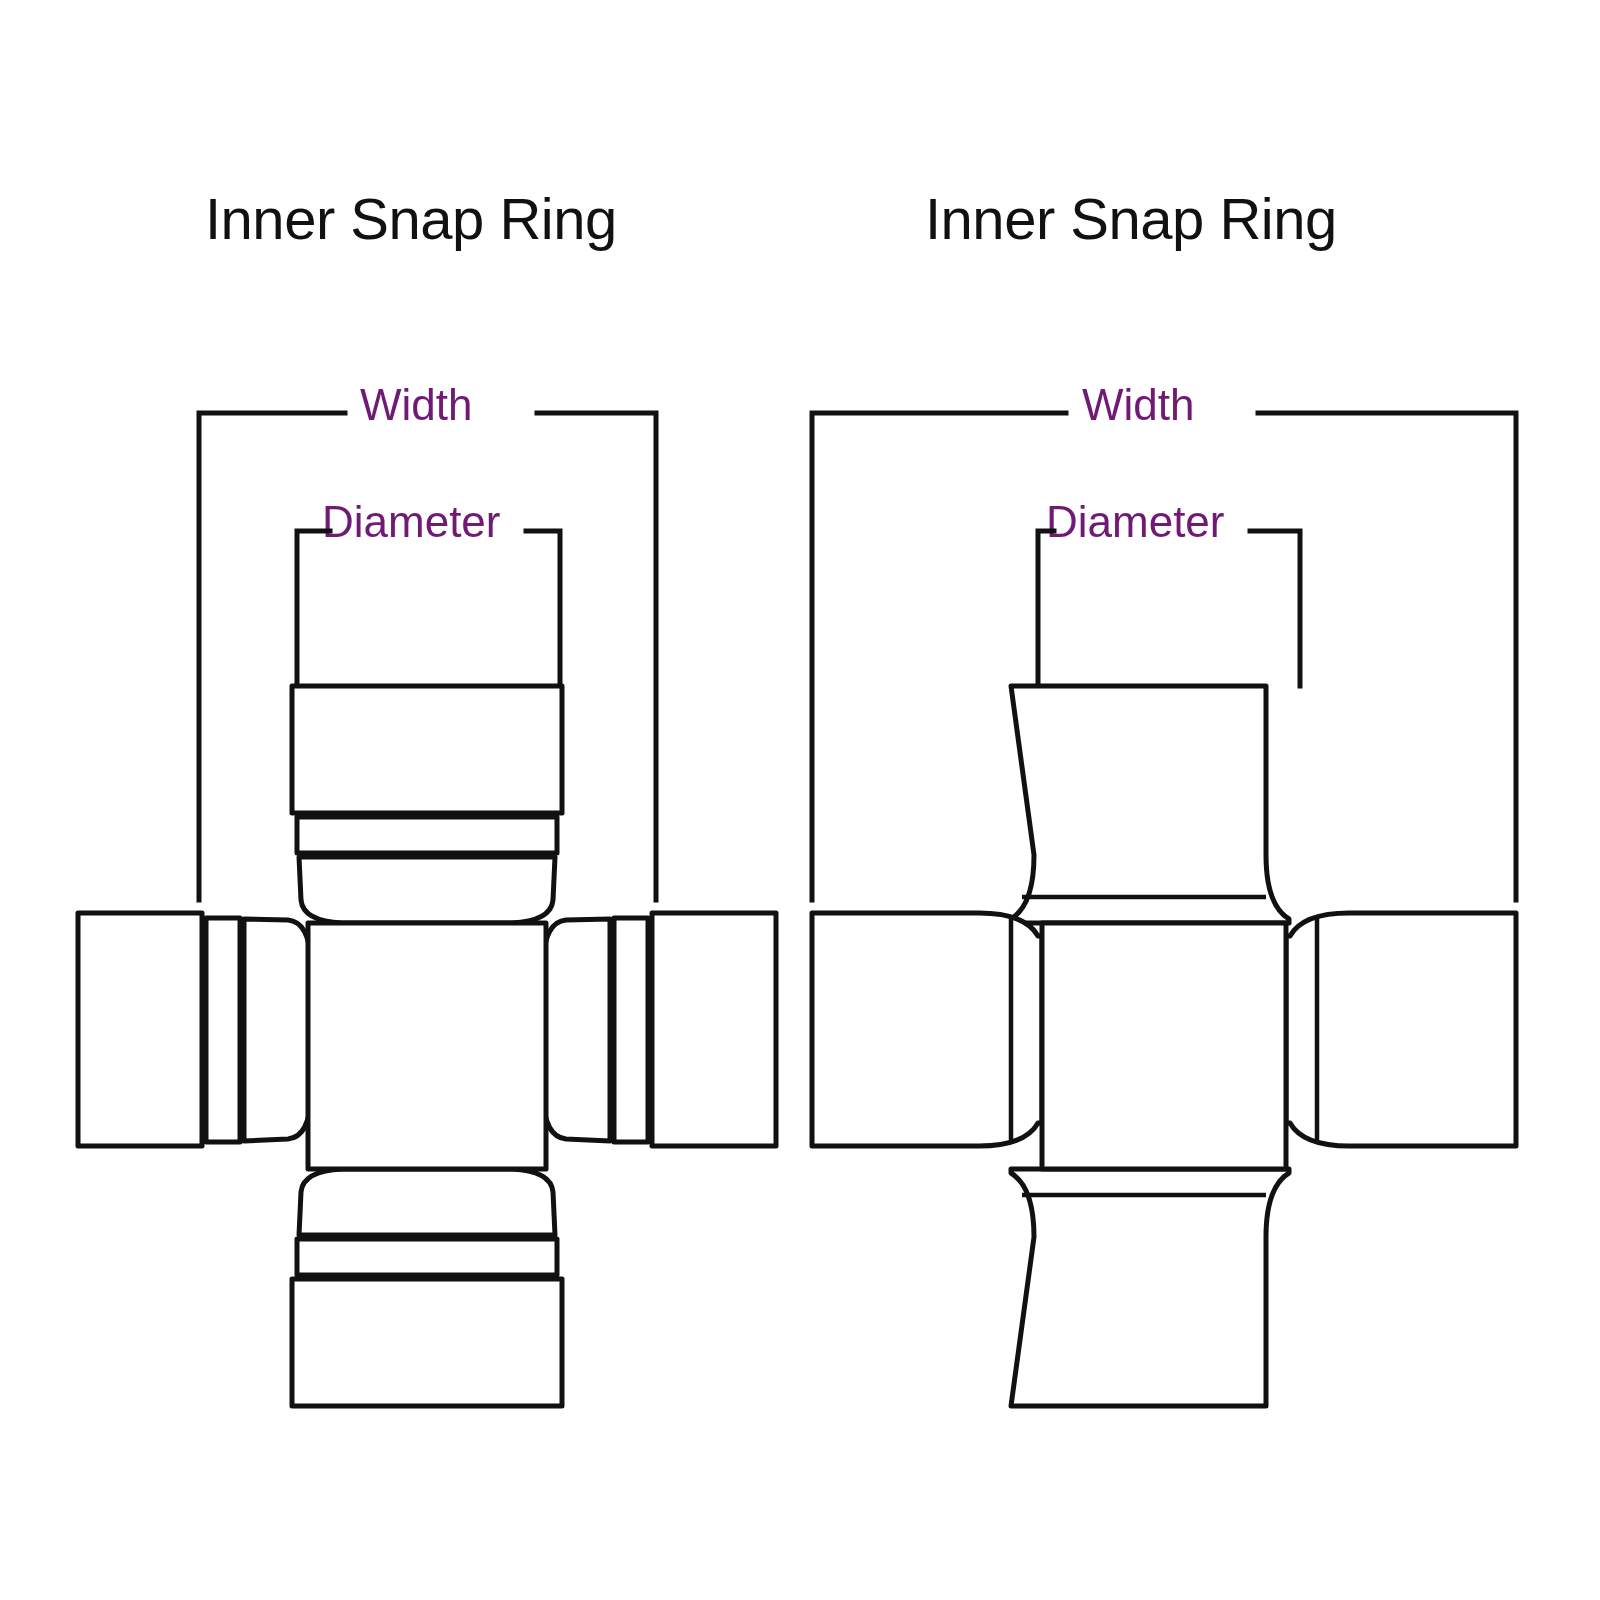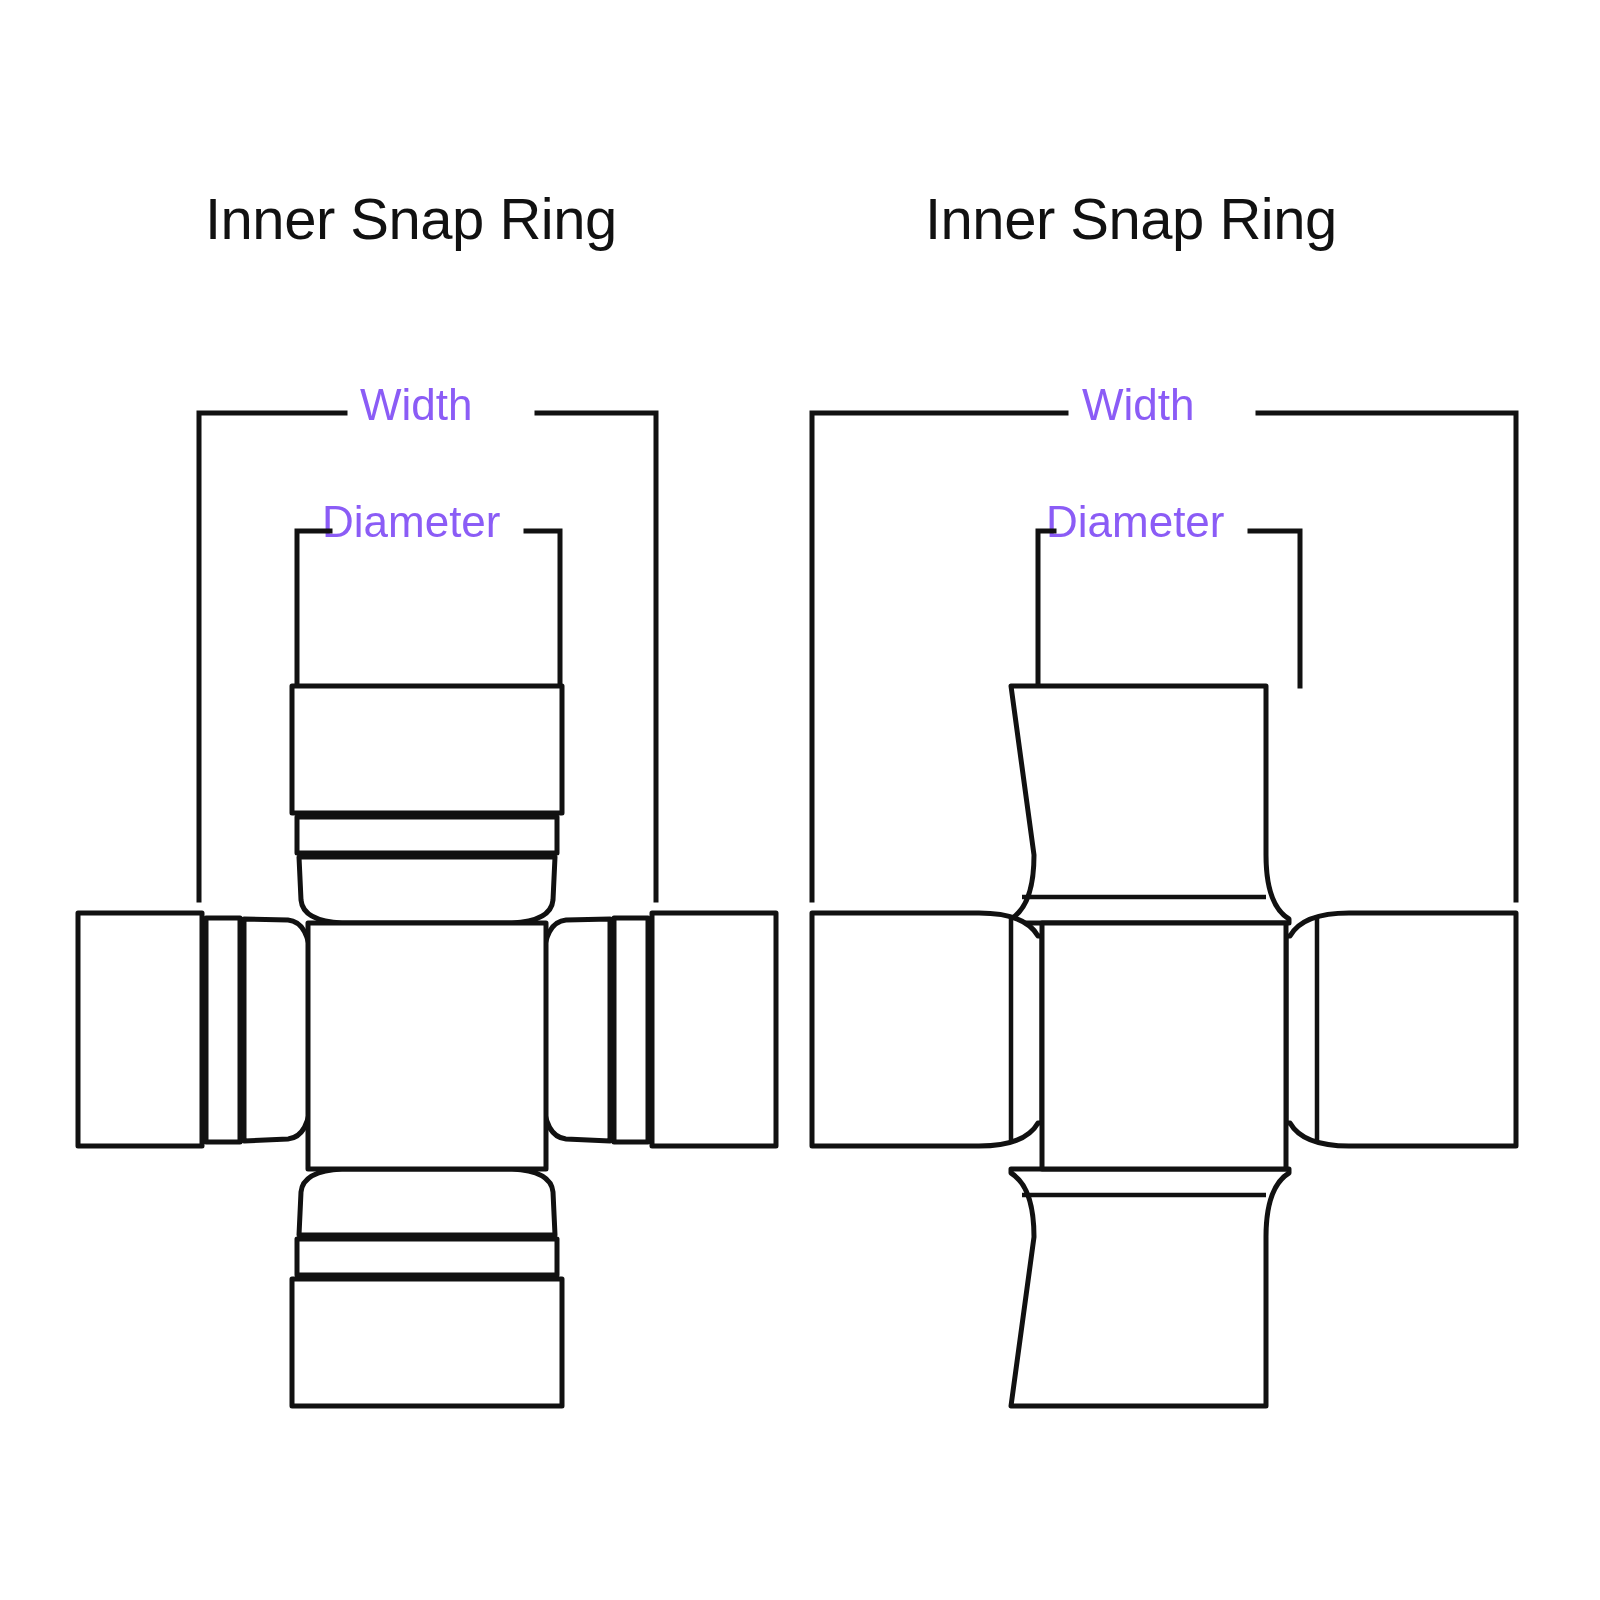--- a/index.html
+++ b/index.html
@@ -32,21 +32,21 @@
   }
   #title-inner { left: 205px; top: 190px; }
   #title-outer { left: 925px; top: 190px; }
 
   .dim-label {
     position: absolute;
     font-size: 44px;
     font-weight: 400;
     line-height: 1;
     white-space: nowrap;
-    color: #8b5cf6;
+    color: #701a75;
   }
   #label-width-left    { left: 360px;  top: 383px; }
   #label-diameter-left { left: 322px;  top: 500px; }
   #label-width-right   { left: 1082px; top: 383px; }
   #label-diameter-right{ left: 1046px; top: 500px; }
 
   svg.art {
     position: absolute;
     left: 0;
     top: 0;

